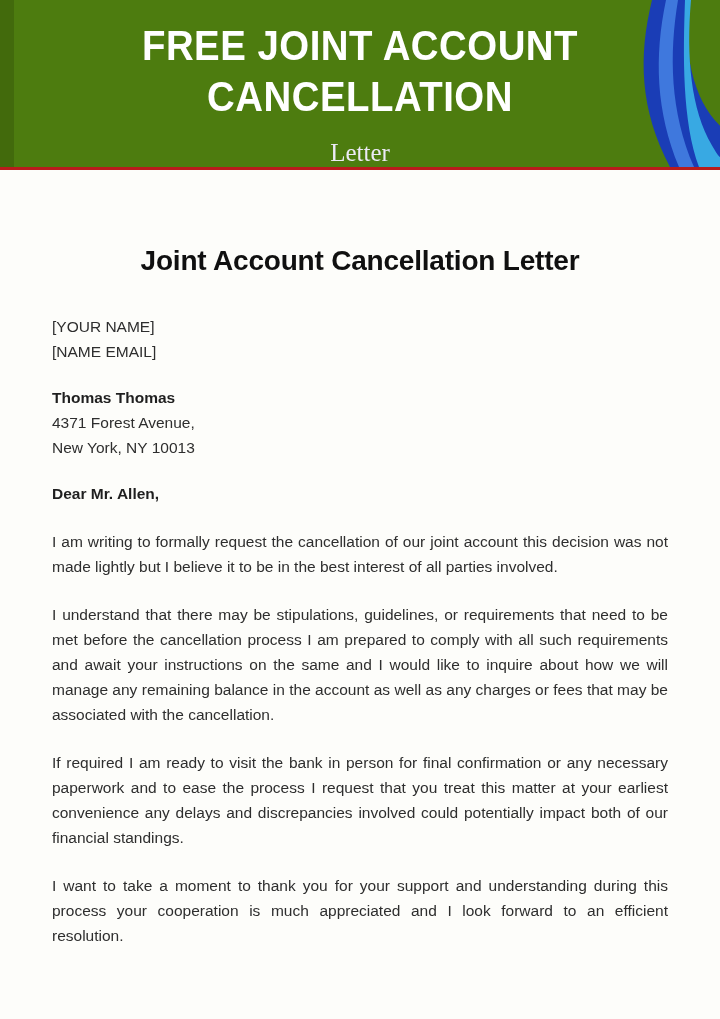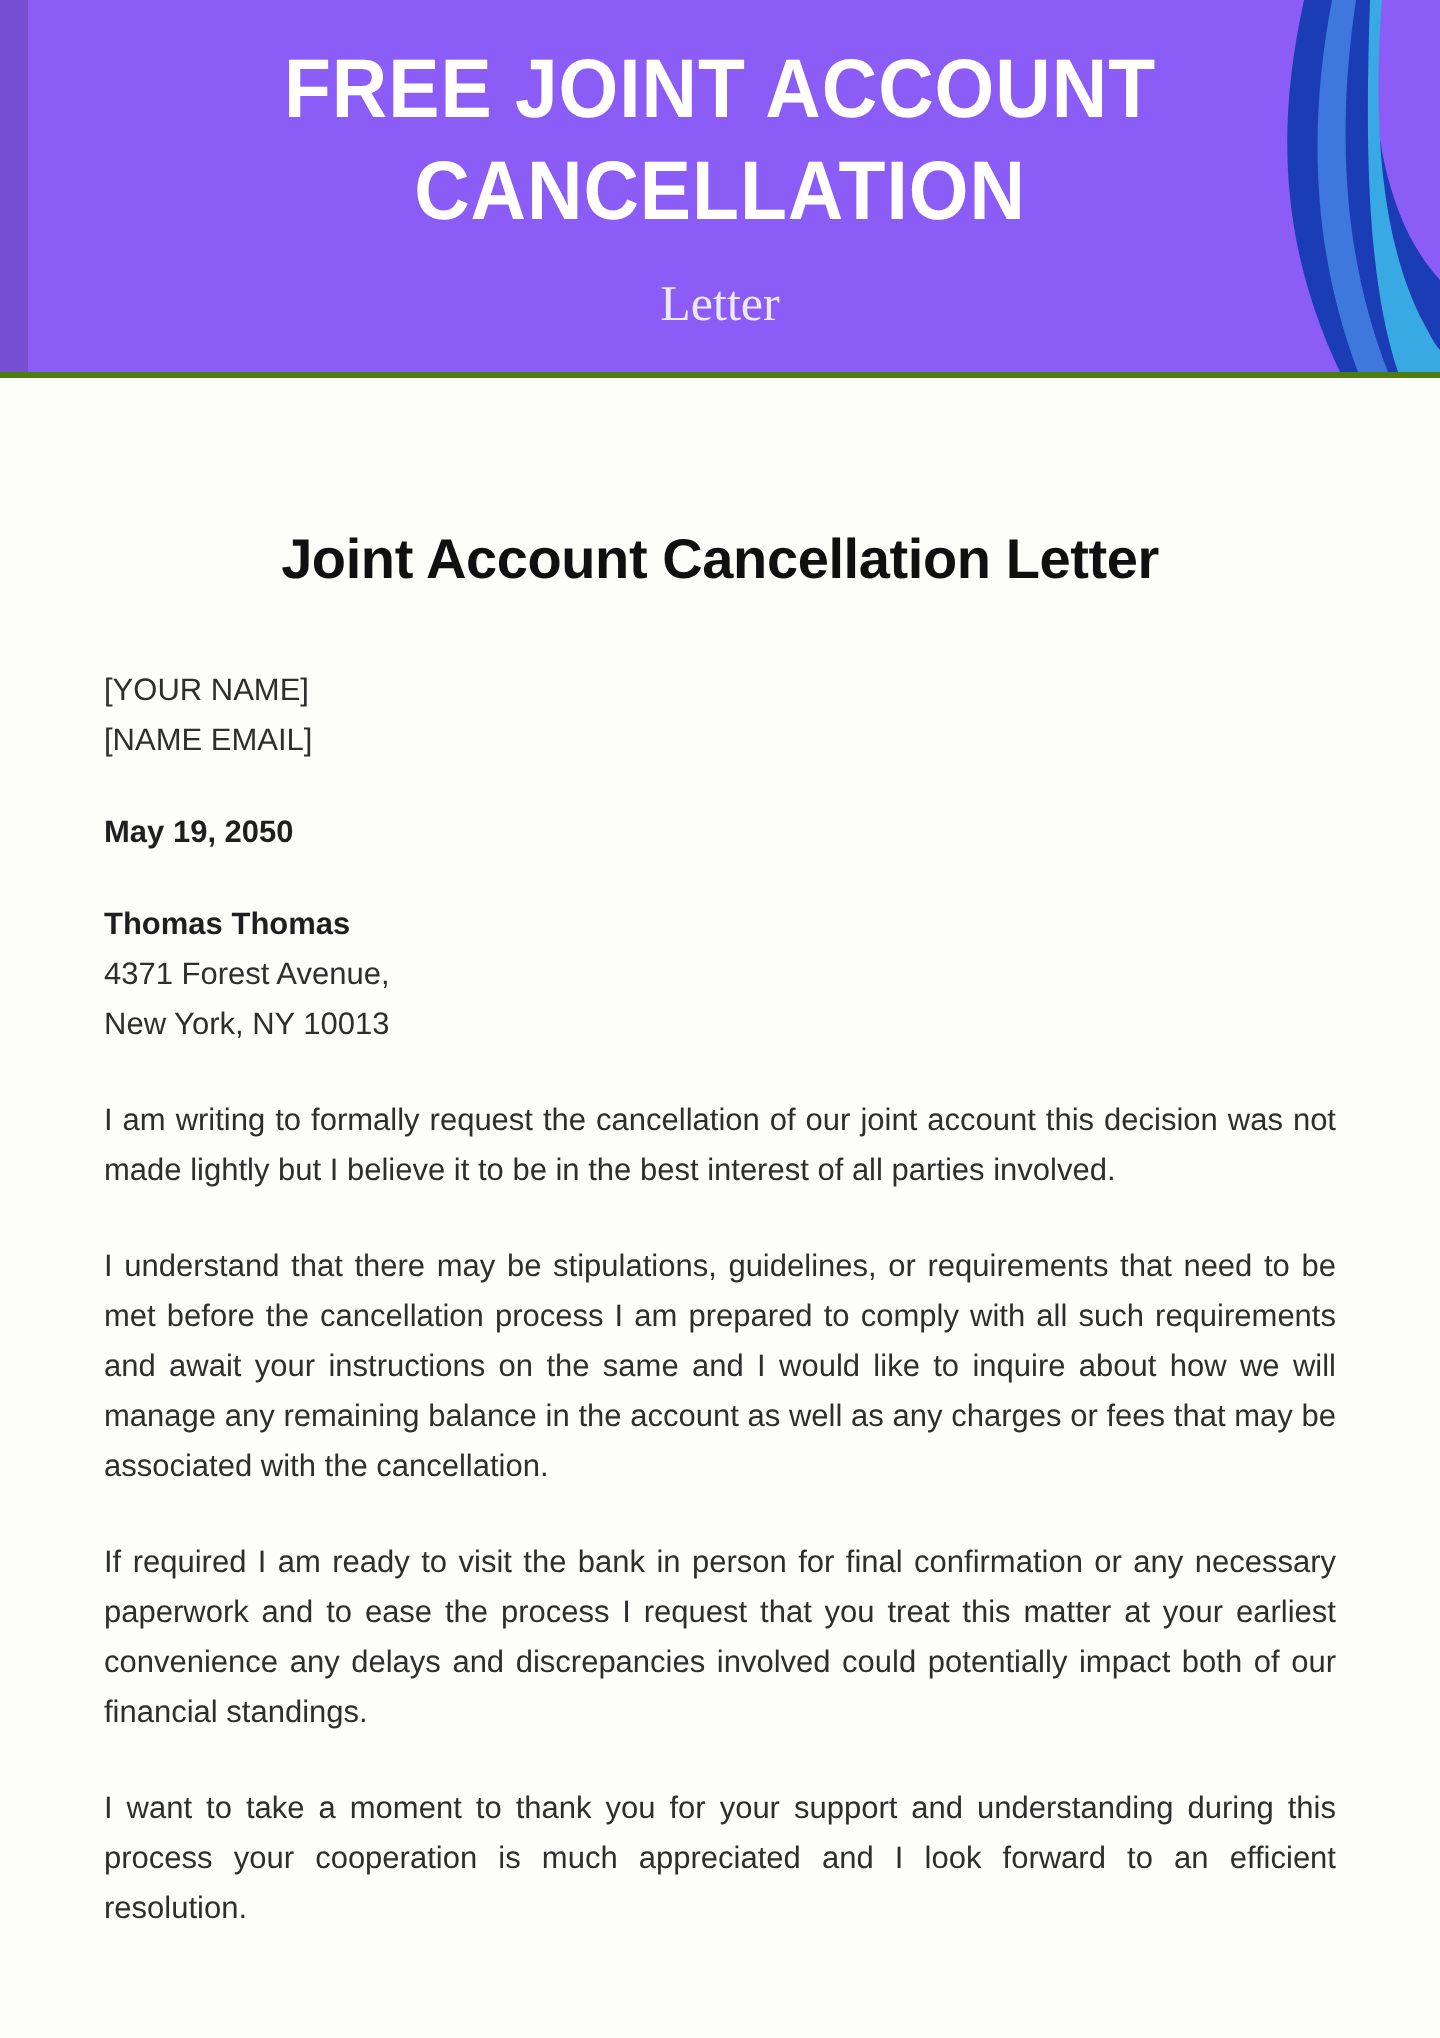--- a/index.html
+++ b/index.html
@@ -8,23 +8,23 @@
     width: 720px;
     height: 1019px;
     background: #fdfdfa;
     overflow: hidden;
     font-family: "Liberation Sans", sans-serif;
   }
 
   
   .banner {
     position: relative;
-    height: 189px;
-    background: #8b5cf6;
-    border-bottom: 3px solid #4d7c0f;
+    height: 170px;
+    background: #4d7c0f;
+    border-bottom: 3px solid #b91c1c;
     overflow: hidden;
   }
   .banner-left-shade {
     position: absolute;
     left: 0; top: 0;
     width: 14px; height: 100%;
     background: rgba(0,0,0,0.14);
   }
   .banner-svg {
     position: absolute;
@@ -99,29 +99,29 @@
 </div>
 
 <div class="letter">
   <h1 class="doc-title">Joint Account Cancellation Letter</h1>
 
   <div class="block block-first">
     <span class="line">[YOUR NAME]</span>
     <span class="line">[NAME EMAIL]</span>
   </div>
 
-  <div class="block">
-    <span class="line bold">May 19, 2050</span>
-  </div>
 
   <div class="block">
     <span class="line bold">Thomas Thomas</span>
     <span class="line">4371 Forest Avenue,</span>
     <span class="line">New York, NY 10013</span>
   </div>
 
+  <div class="block">
+    <span class="line bold">Dear Mr. Allen,</span>
+  </div>
 
   <p class="para">I am writing to formally request the cancellation of our joint account this decision was not made lightly but I believe it to be in the best interest of all parties involved.</p>
   <p class="para">I understand that there may be stipulations, guidelines, or requirements that need to be met before the cancellation process I am prepared to comply with all such requirements and await your instructions on the same and I would like to inquire about how we will manage any remaining balance in the account as well as any charges or fees that may be associated with the cancellation.</p>
   <p class="para">If required I am ready to visit the bank in person for final confirmation or any necessary paperwork and to ease the process I request that you treat this matter at your earliest convenience any delays and discrepancies involved could potentially impact both of our financial standings.</p>
   <p class="para">I want to take a moment to thank you for your support and understanding during this process your cooperation is much appreciated and I look forward to an efficient resolution.</p>
 
 </div>
 
 </body></html>

